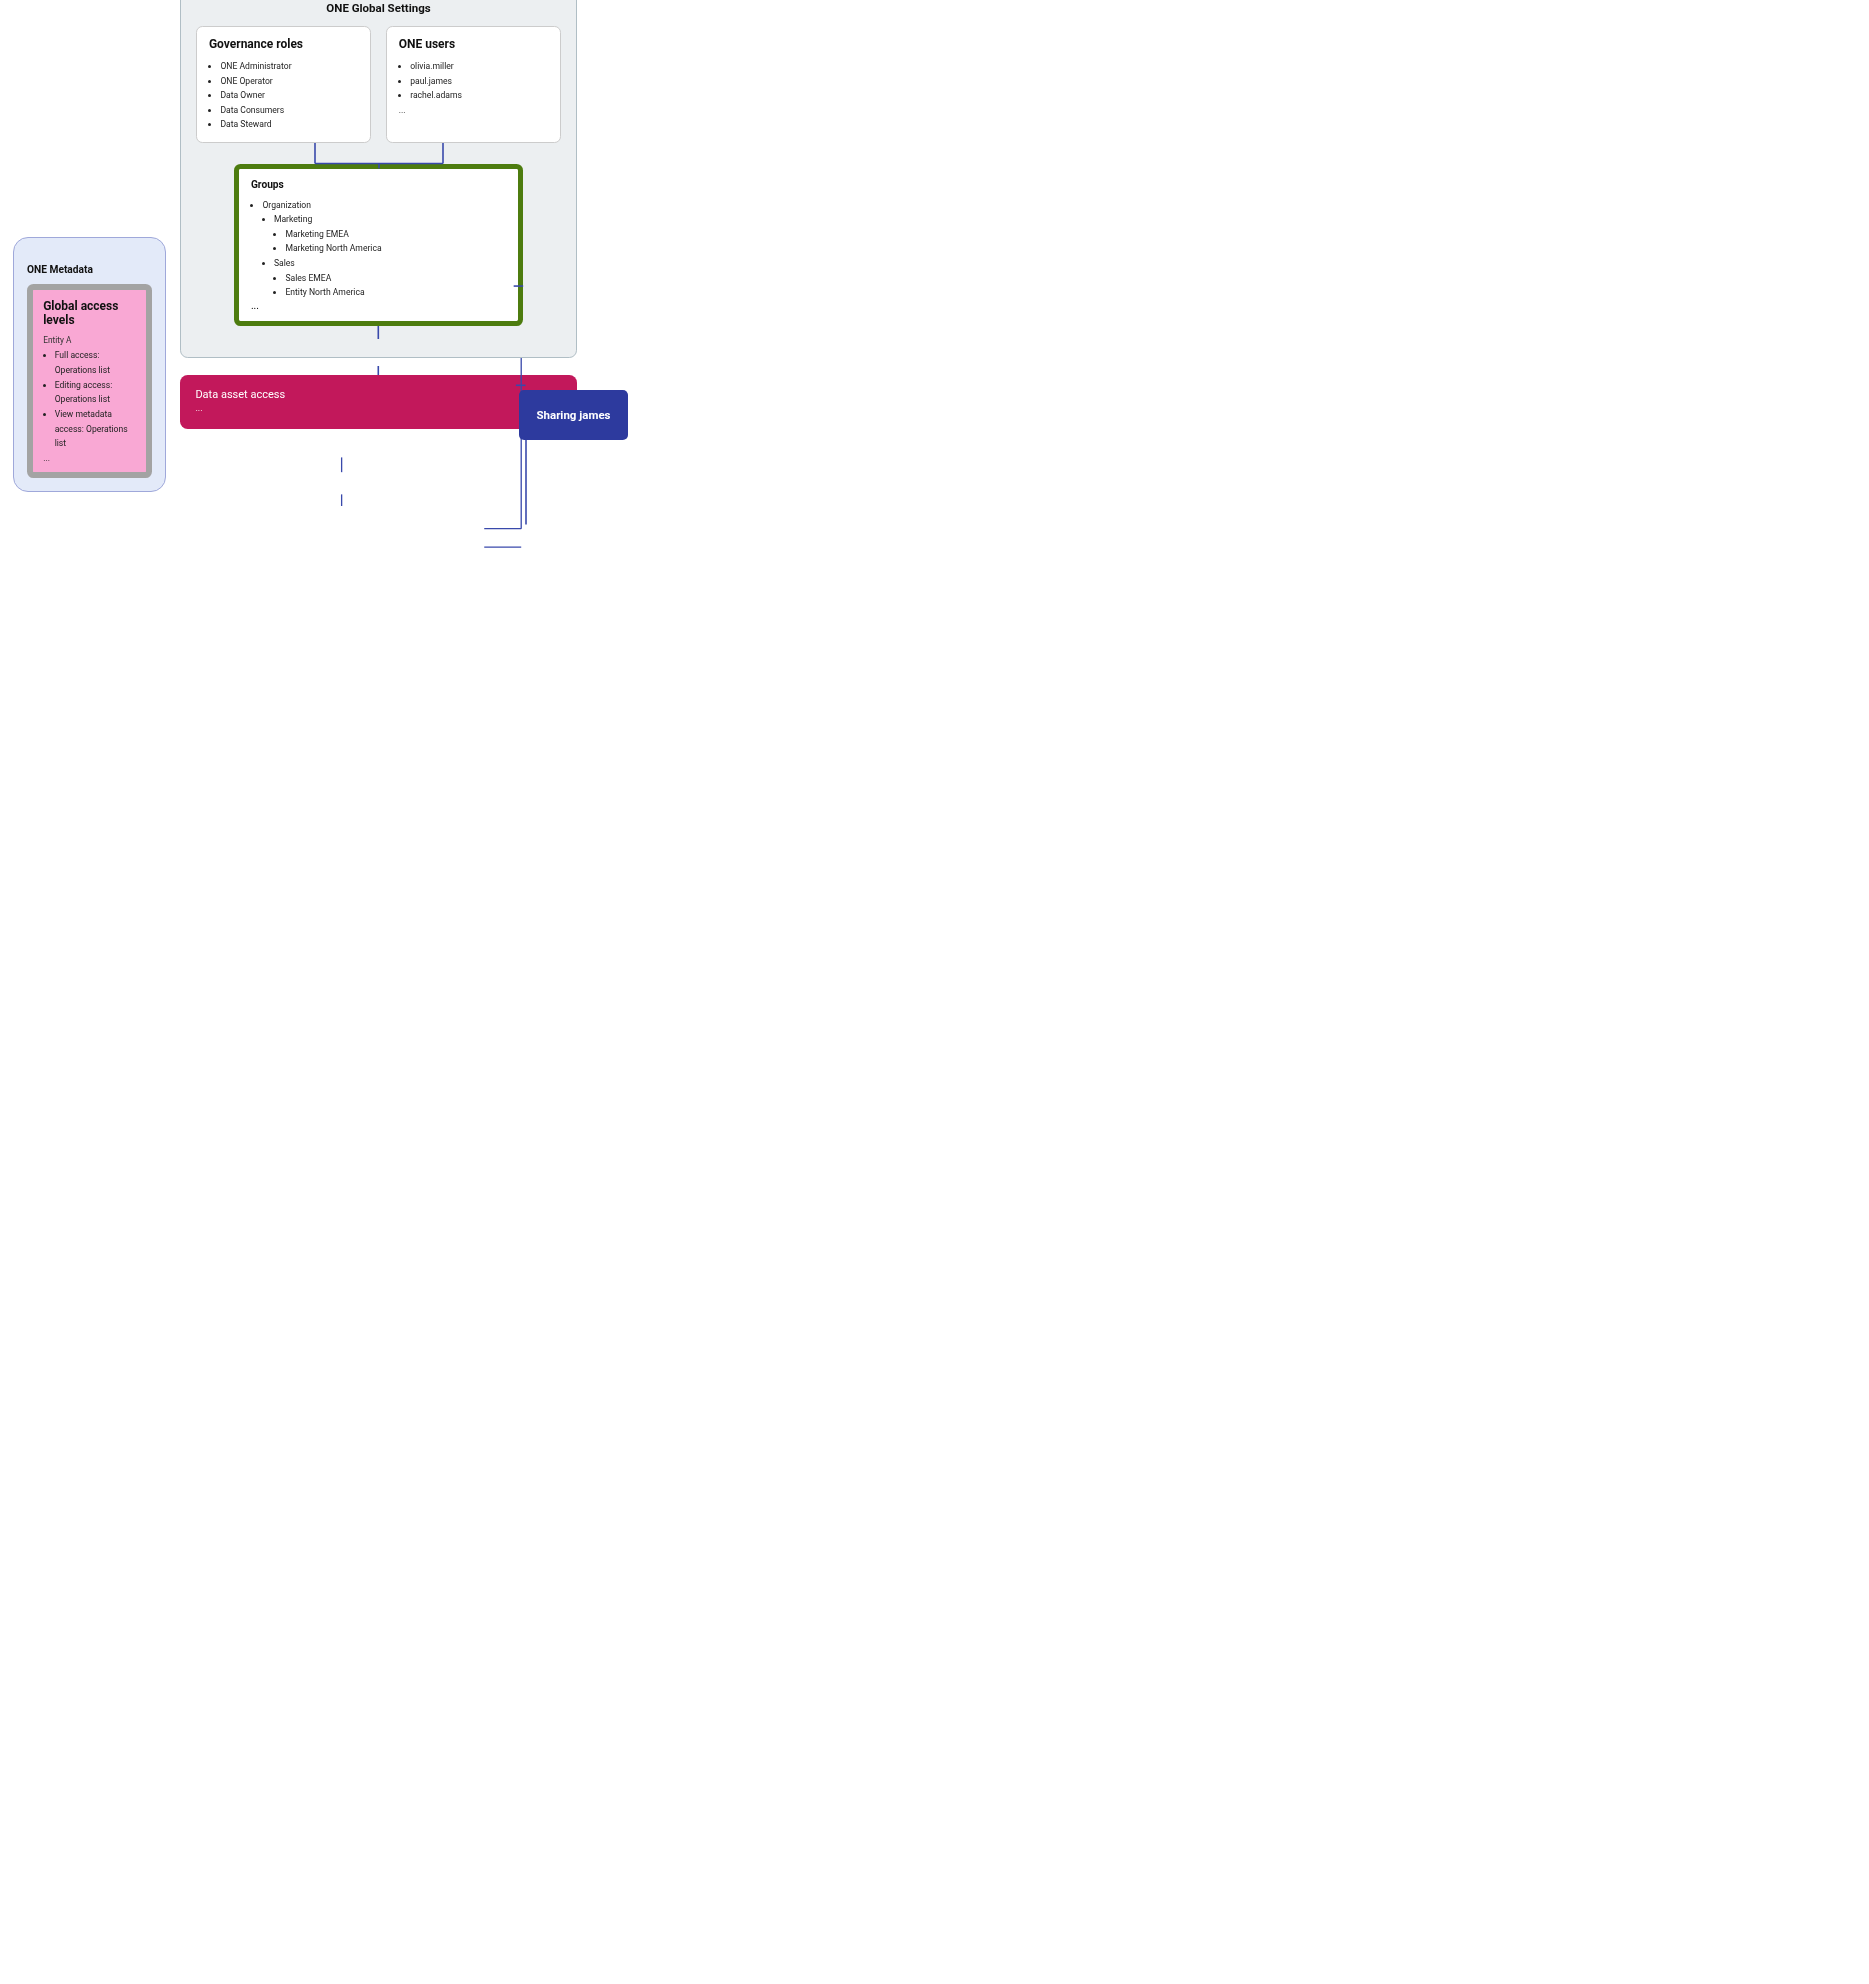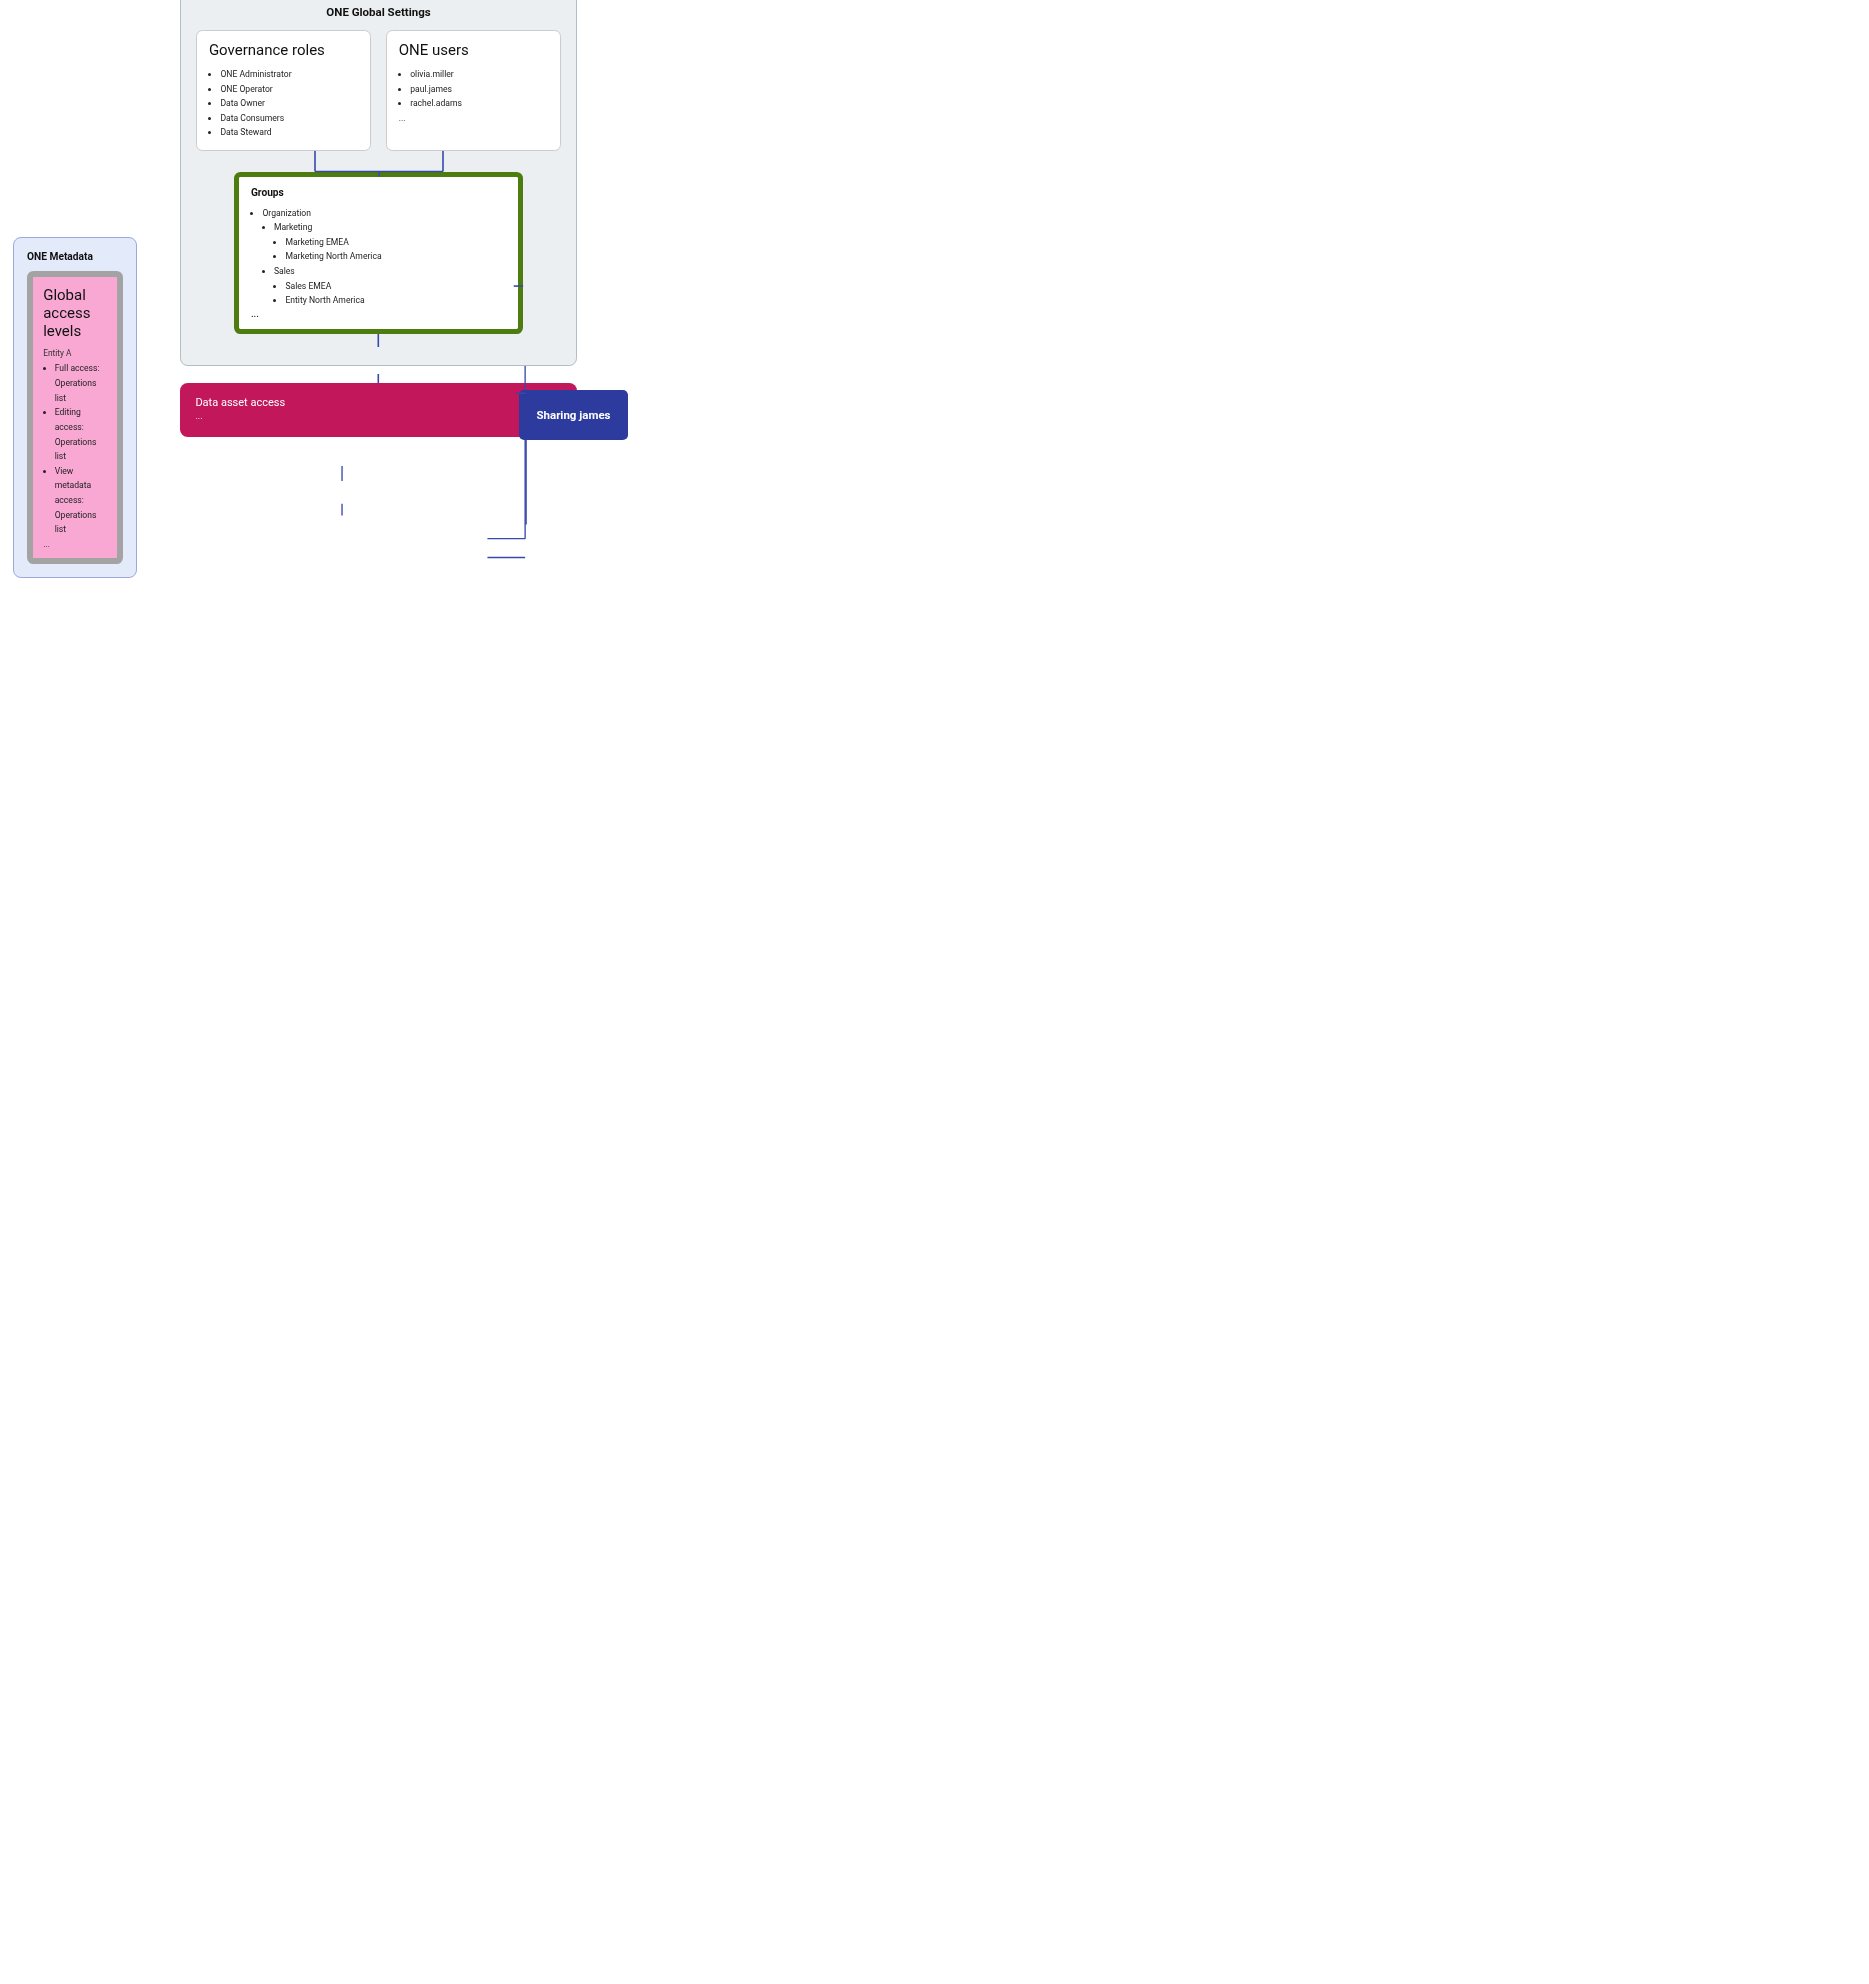--- a/index.html
+++ b/index.html
@@ -65,47 +65,47 @@
     .global-inner-row {
       display: flex;
       gap: 15.4px;
       justify-content: center;
     }
 
     
     .one-metadata {
       background: #e3eaf9;
       border: 1.3px solid #9fa8da;
-      border-radius: 8px;
-      padding: 13px 13px 13px;
+      border-radius: 15px;
+      padding: 26px 13px 13px;
       position: absolute;
       left: 0;
       top: 218px;
-      width: 124px;
+      width: 153px;
     }
 
     .one-metadata .section-title {
       font-size: 10.2px;
       font-weight: 700;
       margin-bottom: 9px;
       color: #111;
     }
 
     
     .inner-box {
       background: #fff;
       border: 1px solid #ccc;
       border-radius: 6.4px;
       padding: 10.2px 11.5px;
       flex: 1;
     }
 
     .inner-box .box-title {
-      font-size: 15px;
-      font-weight: 400;
+      font-size: 12px;
+      font-weight: 700;
       margin-bottom: 7.7px;
       color: #111;
     }
 
     .inner-box ul {
       list-style: disc;
       padding-left: 11.5px;
     }
 
     .inner-box ul li {

